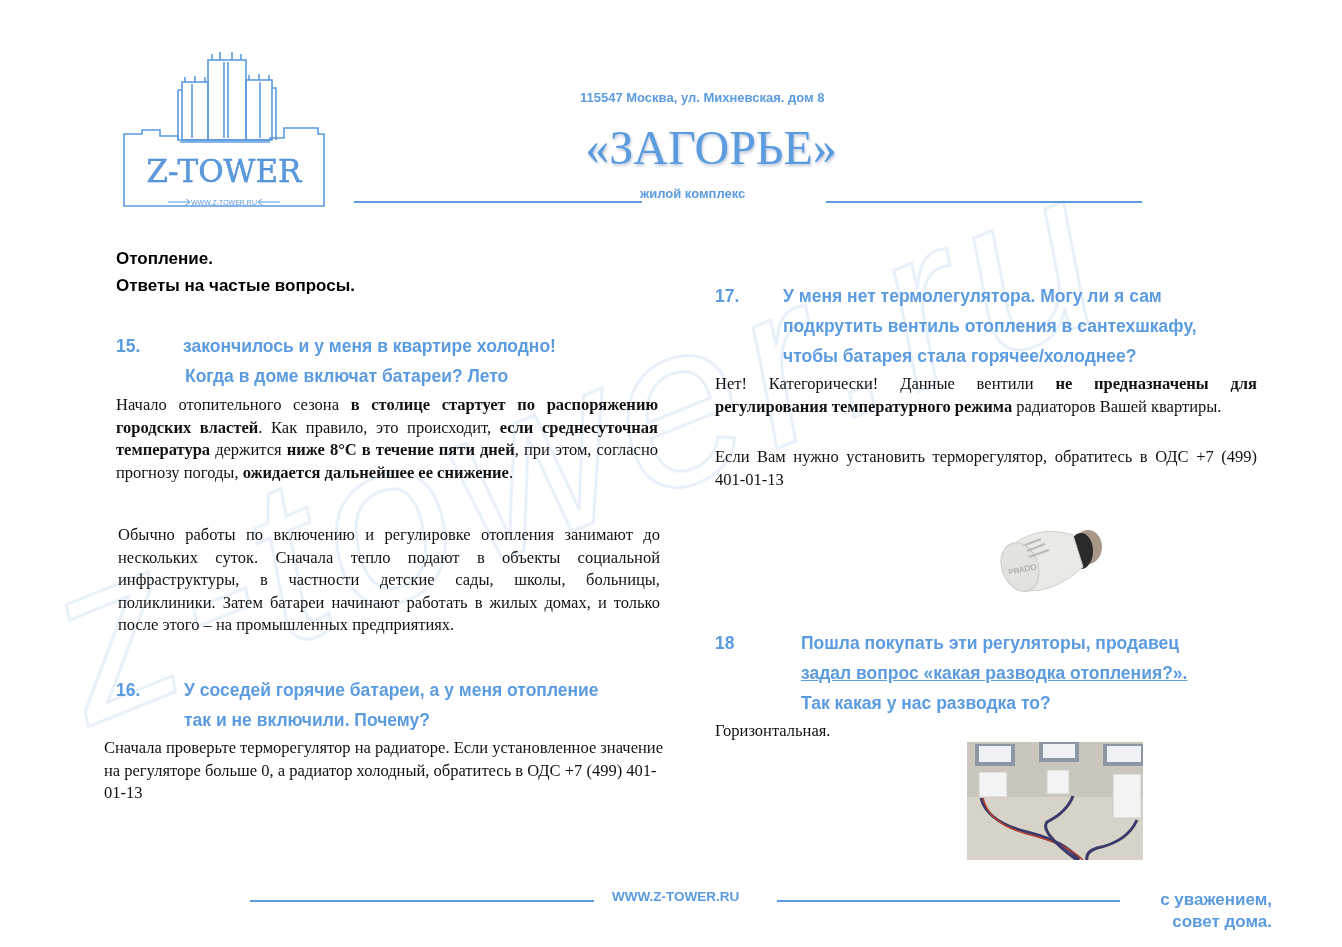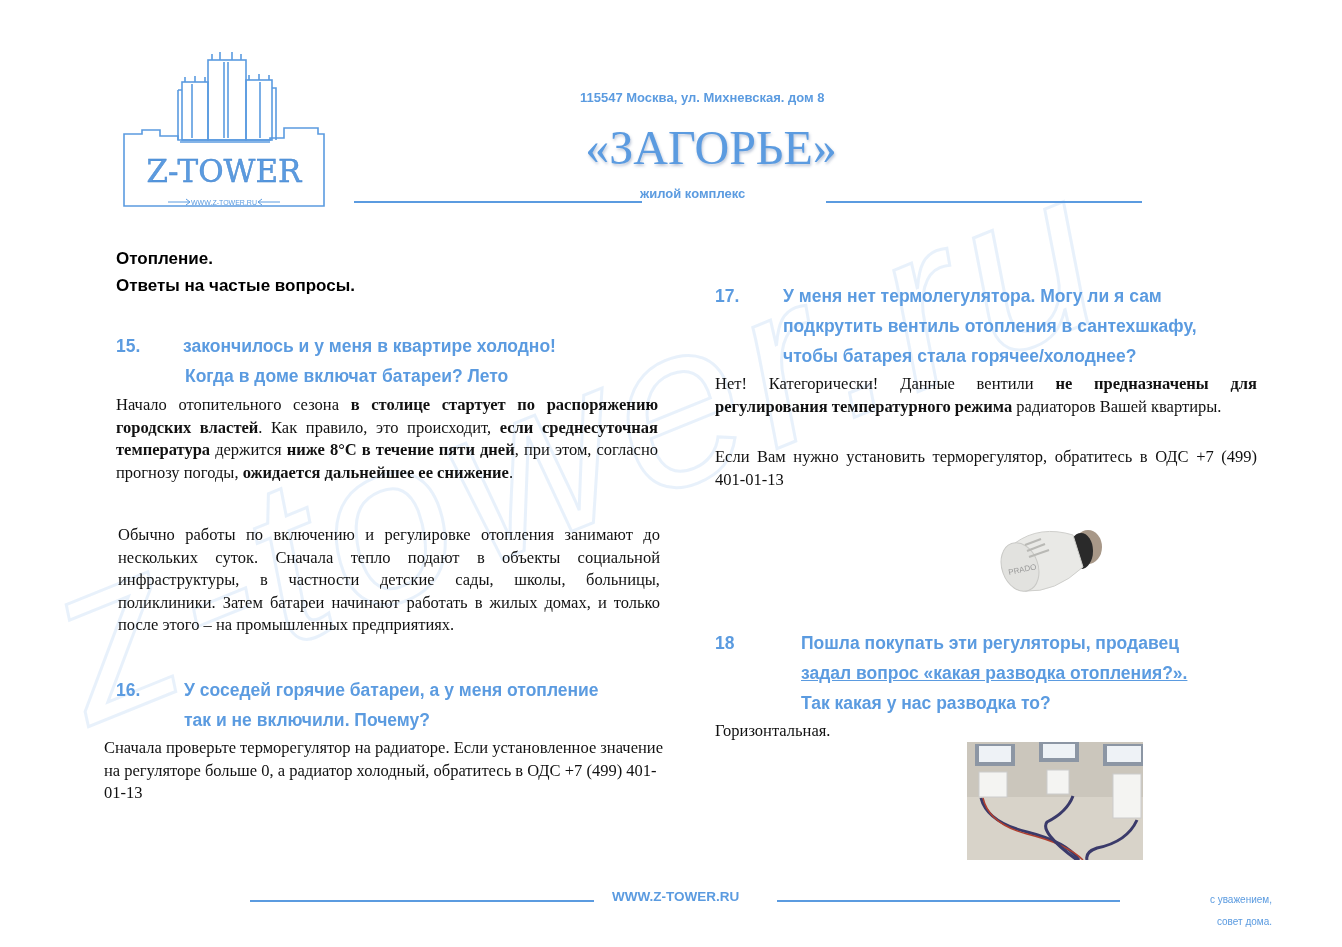--- a/index.html
+++ b/index.html
@@ -32,21 +32,21 @@
     .q .num { position: absolute; left: 0; top: 0; }
     .q .text { display: block; }
 
     .para { position: absolute; font-family: "Liberation Serif", serif; font-size: 16.5px; line-height: 22.5px; color: #111; text-align: justify; z-index: 1; }
     .para b { font-weight: bold; }
 
     .img-thermo { position: absolute; left: 995px; top: 515px; width: 115px; height: 90px; z-index: 1; }
     .img-radiators { position: absolute; left: 967px; top: 742px; width: 176px; height: 118px; z-index: 1; background: #d9d5cd; overflow: hidden; }
 
     .footer-site { position: absolute; left: 612px; top: 889px; font-size: 13.5px; font-weight: bold; z-index: 1; }
-    .footer-sign { position: absolute; right: 70px; top: 889px; text-align: right; font-size: 10px; font-weight: normal; line-height: 22px; z-index: 1; }
+    .footer-sign { position: absolute; right: 70px; top: 889px; text-align: right; font-size: 17px; font-weight: bold; line-height: 22px; z-index: 1; }
   </style>
 </head>
 <body>
 
 <div class="watermark">z-tower.ru</div>
 
 <div class="logo">
   <svg viewBox="0 0 210 162">
     <g fill="none" stroke="#5b9be0" stroke-width="1.6">
 

